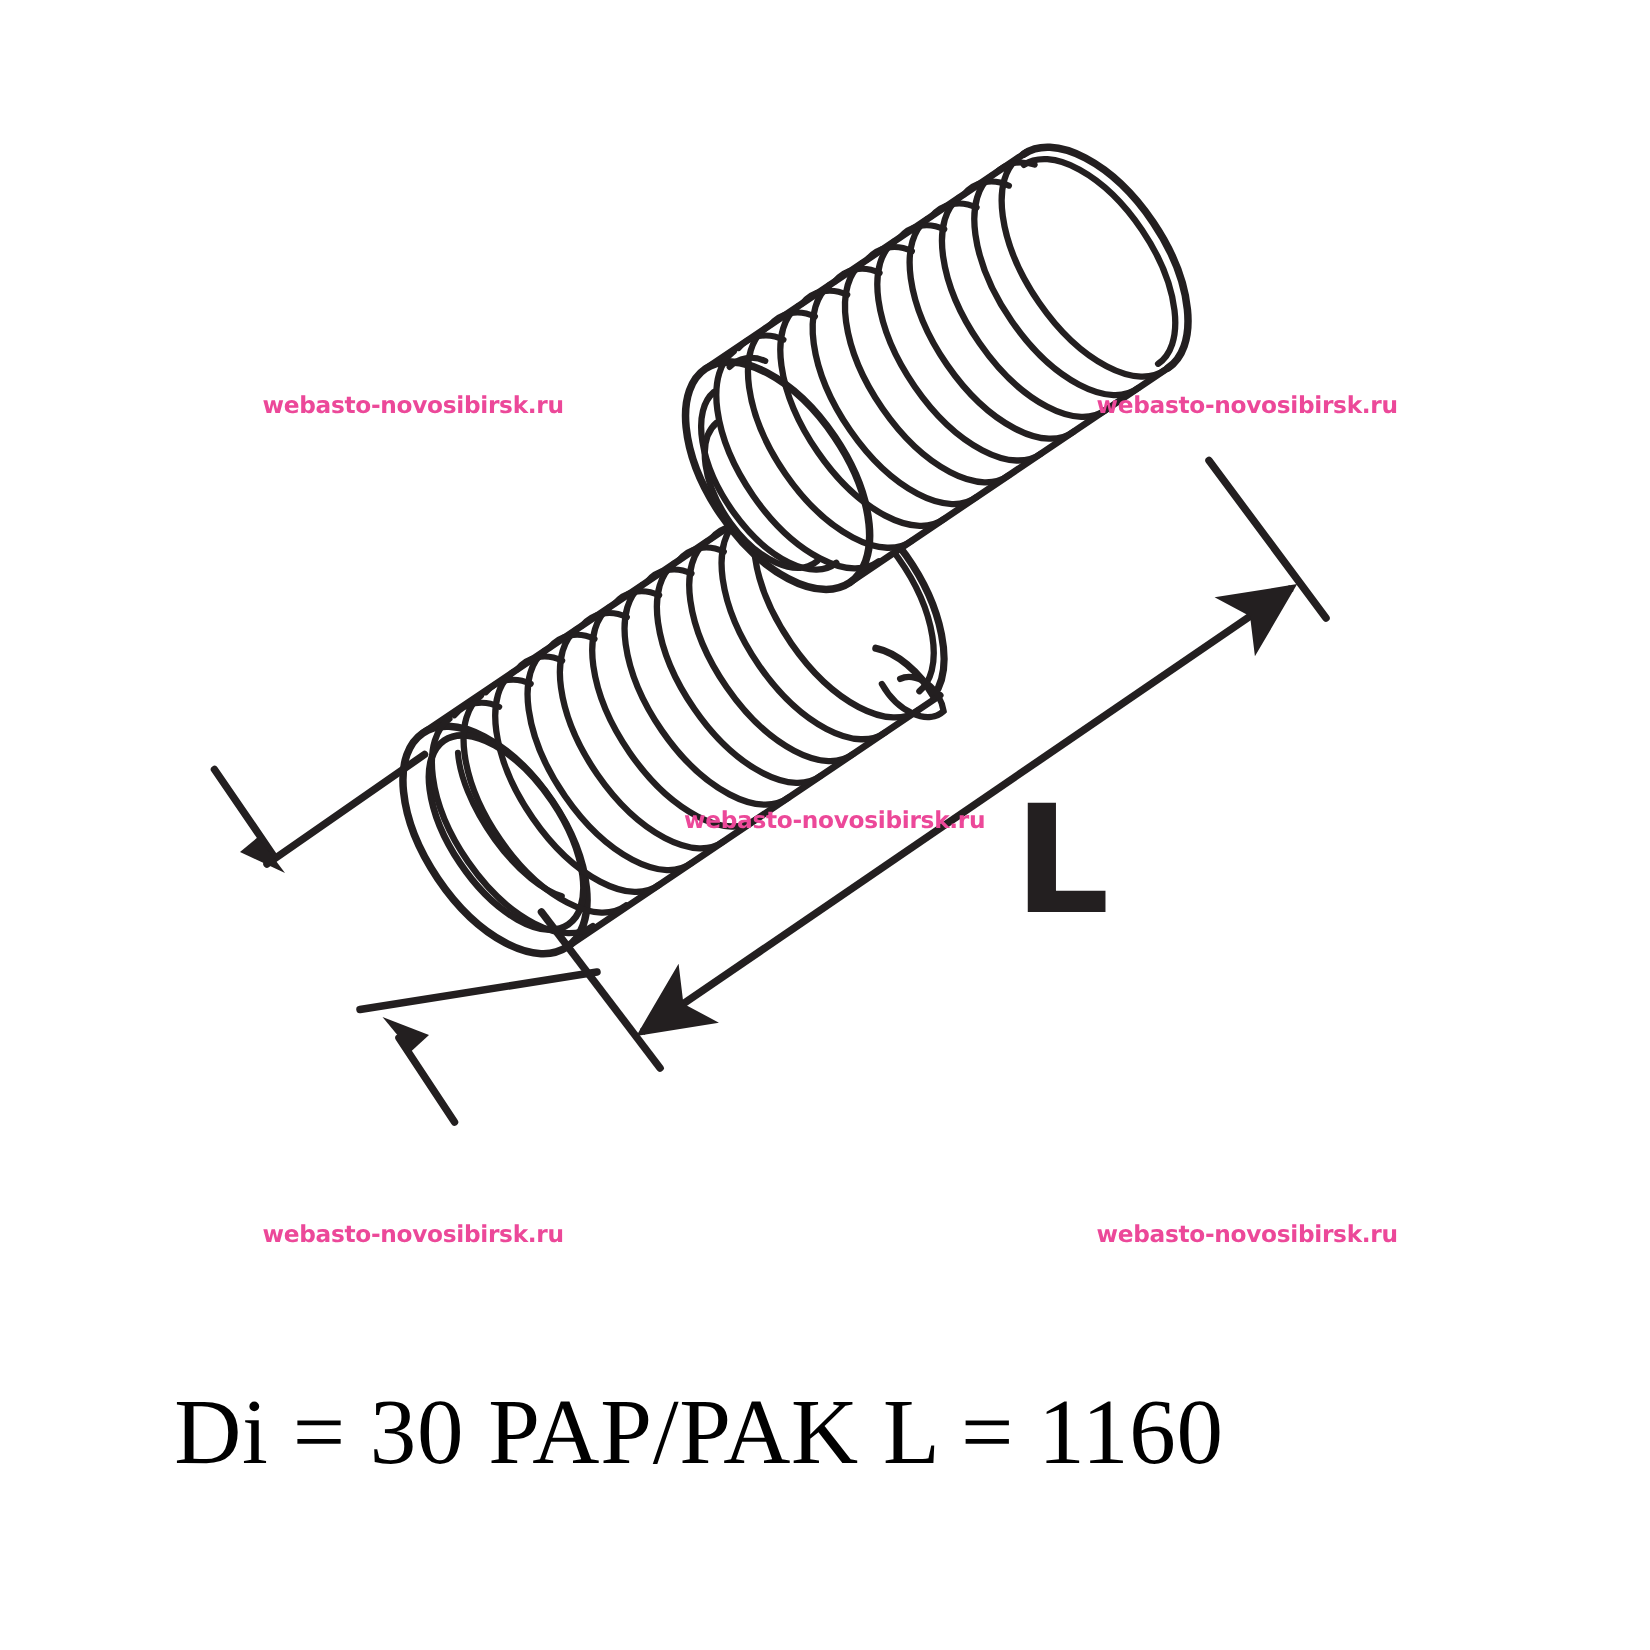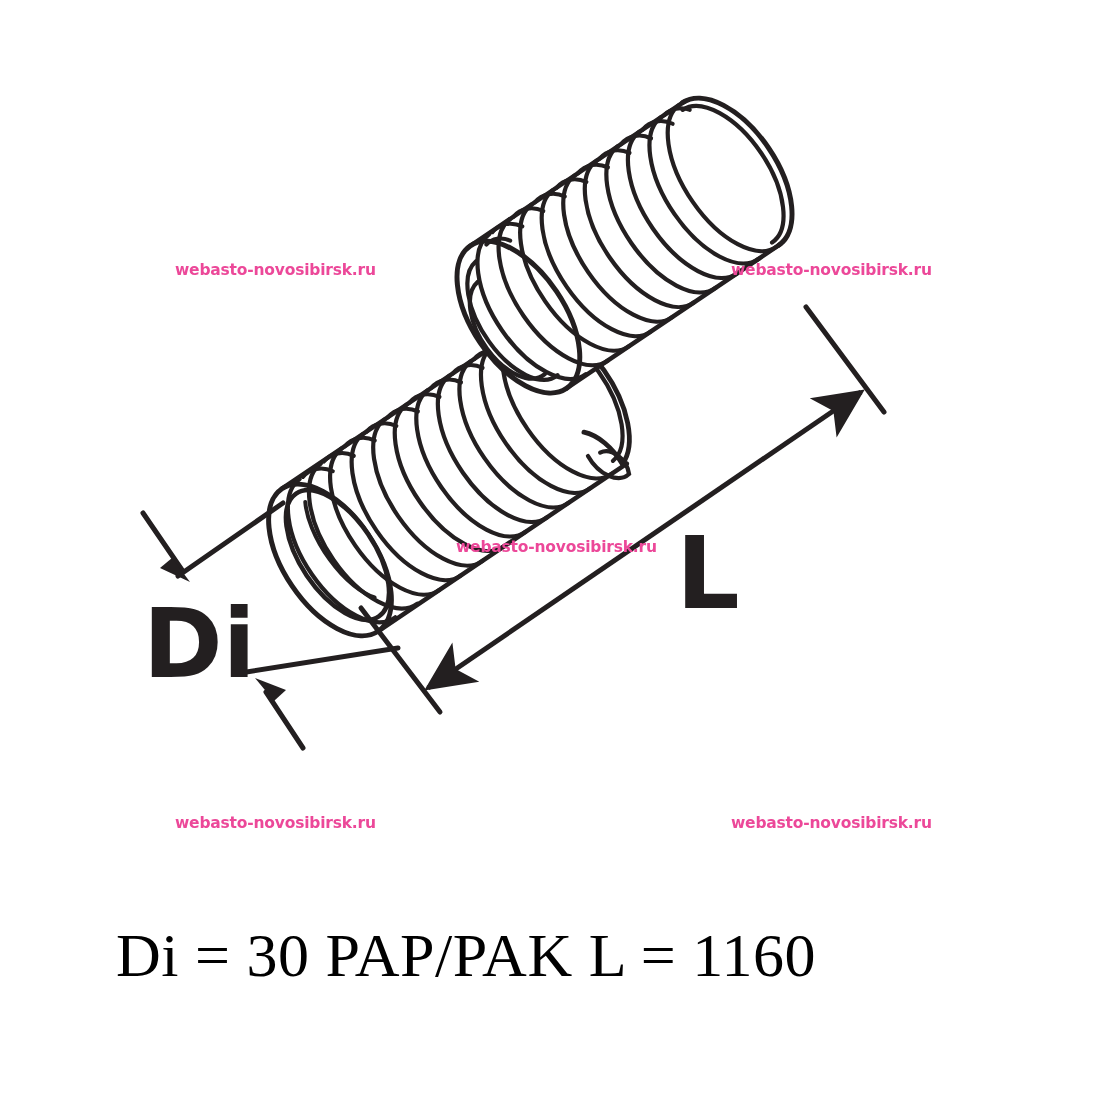--- a/index.html
+++ b/index.html
@@ -222,21 +222,20 @@
     <g>
 
       <line x1="361" y1="608" x2="440" y2="712" stroke="#231f20" stroke-width="5" stroke-linecap="round"></line>
 
       <line x1="806" y1="307" x2="884" y2="412" stroke="#231f20" stroke-width="5" stroke-linecap="round"></line>
 
       <line x1="428" y1="688" x2="861" y2="392" stroke="#231f20" stroke-width="5" marker-start="url(#arrowStart)" marker-end="url(#arrowEnd)"></line>
     </g>
   </svg>
 
-  <div class="dim-label" id="label-di">Di</div>
 
   <div class="dim-label" id="label-l">L</div>
 
   <div id="caption">Di = 30 PAP/PAK L = 1160</div>
 
   <div class="watermark wm-tl">webasto-novosibirsk.ru</div>
   <div class="watermark wm-tr">webasto-novosibirsk.ru</div>
   <div class="watermark wm-mid">webasto-novosibirsk.ru</div>
   <div class="watermark wm-bl">webasto-novosibirsk.ru</div>
   <div class="watermark wm-br">webasto-novosibirsk.ru</div>

